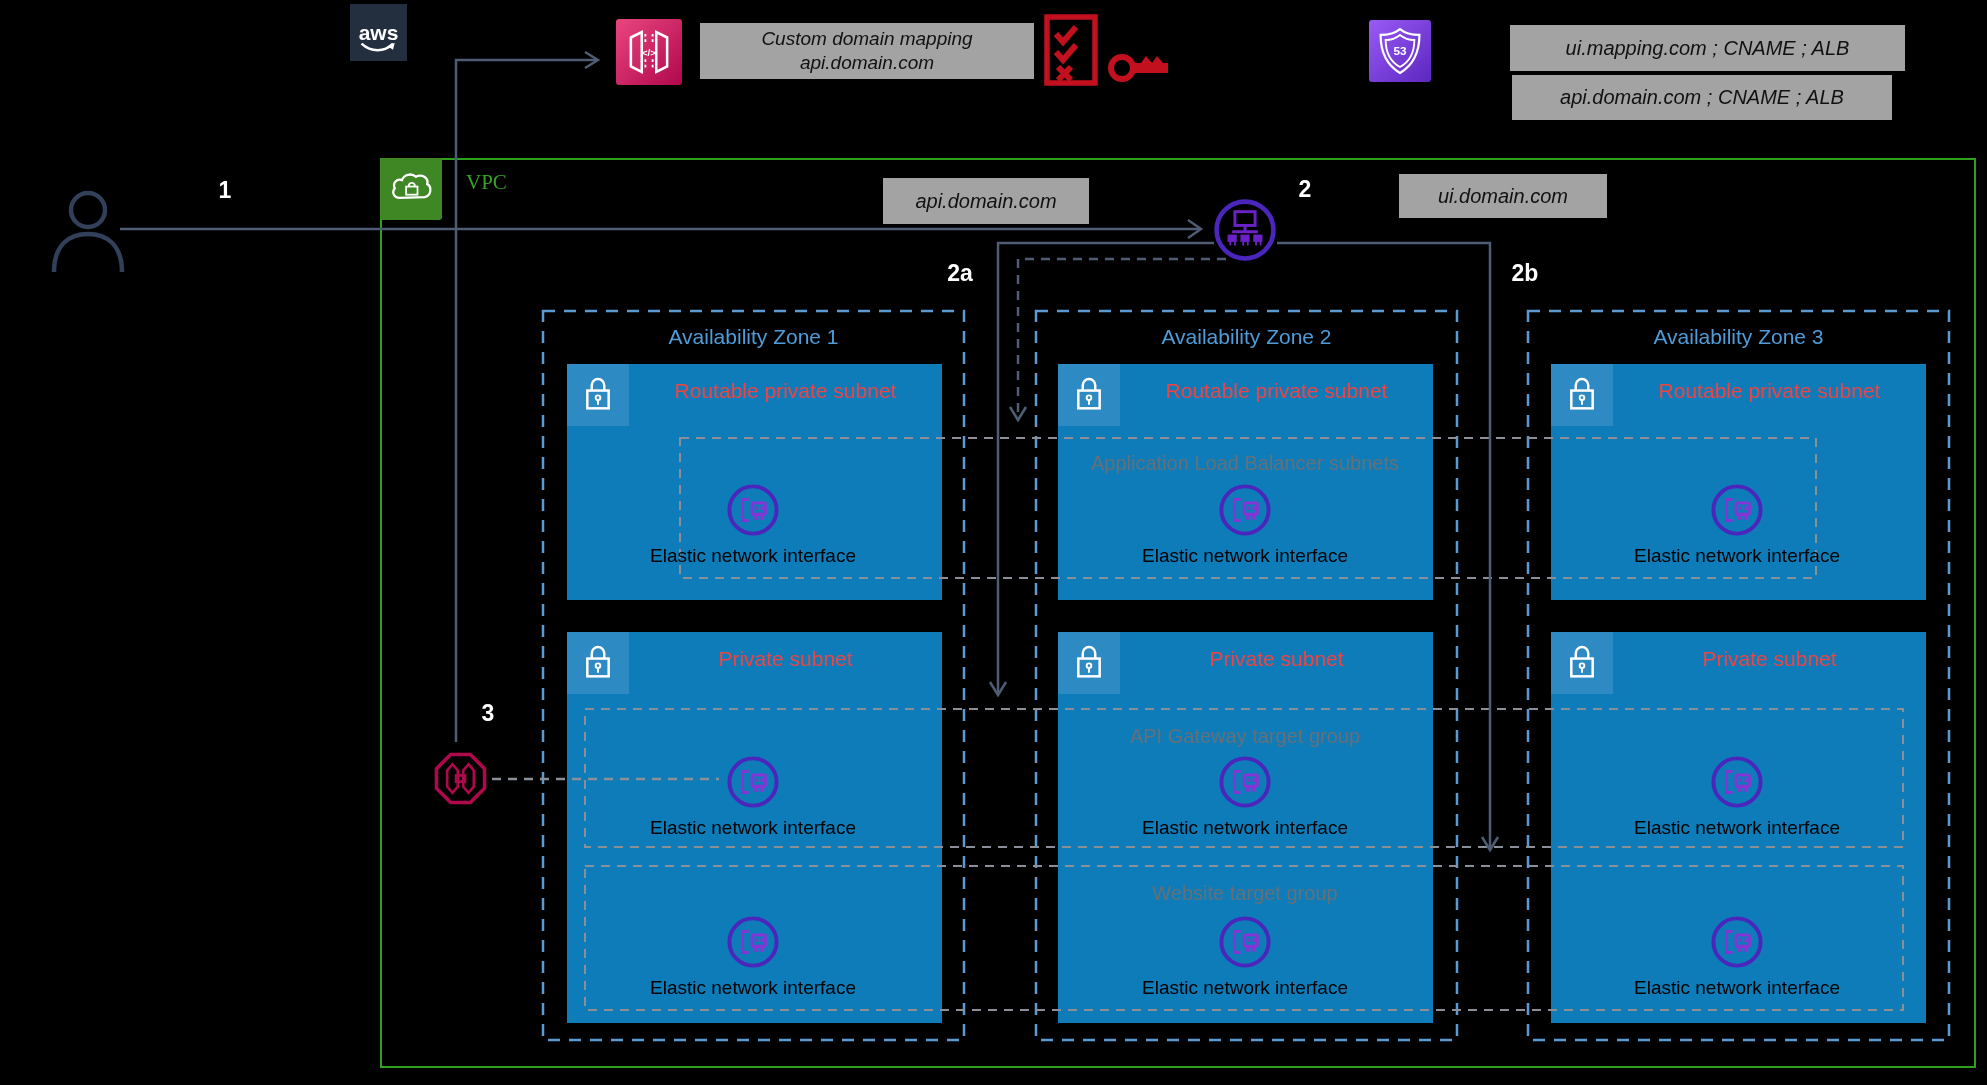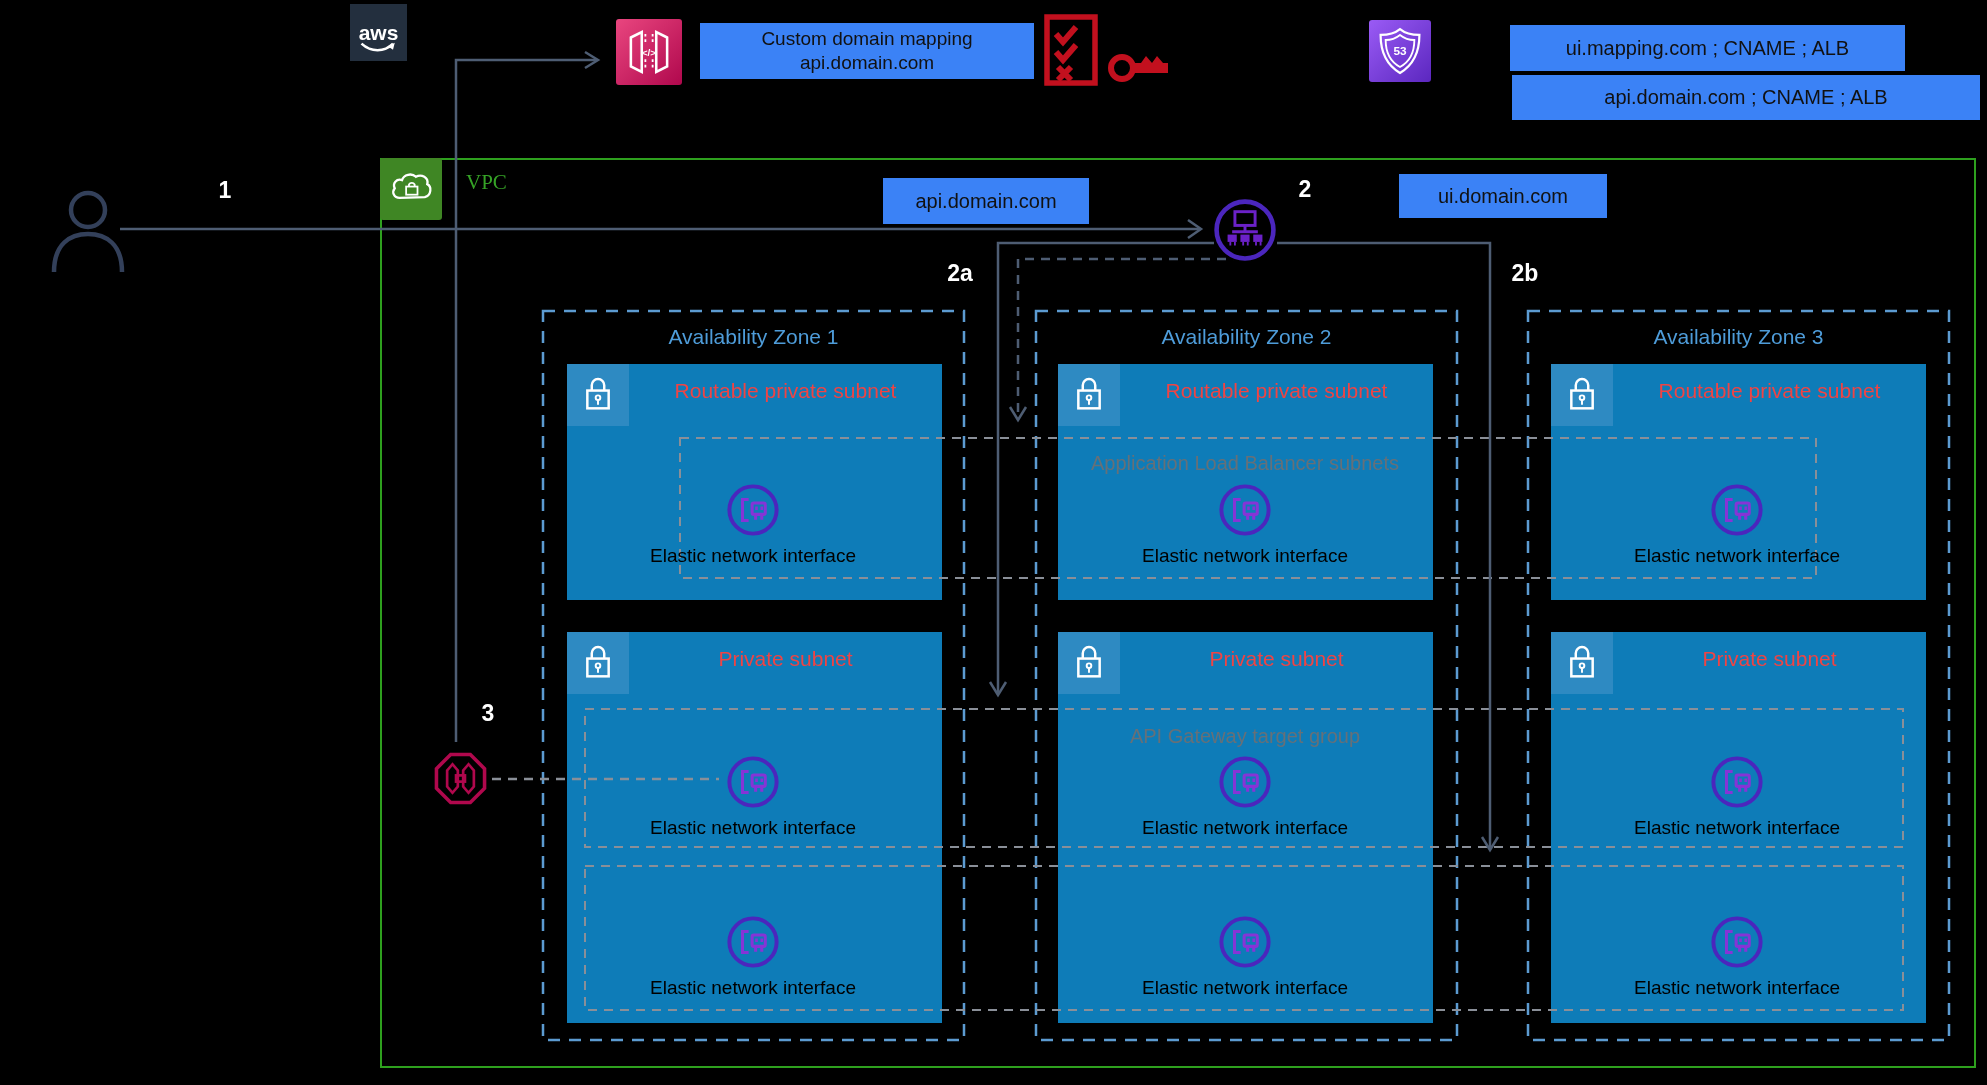--- a/index.html
+++ b/index.html
@@ -1,20 +1,20 @@
 <!DOCTYPE html>
 <html><head>
 <meta charset="utf-8">
 <style>
   html,body{margin:0;padding:0;background:#000;}
   #canvas{position:relative;width:1987px;height:1085px;background:#000;overflow:hidden;
           font-family:"Liberation Sans",sans-serif;}
   .abs{position:absolute;}
-  .chip{background:#3b82f6;color:#111;display:flex;align-items:center;justify-content:center;
-        font-size:20px;line-height:1.25;text-align:center;}
+  .chip{background:#a3a3a3;color:#111;display:flex;align-items:center;justify-content:center;
+        font-size:20px;line-height:1.25;text-align:center;font-style:italic;}
   .chip.two-line{flex-direction:column;font-size:19px;}
   .num{color:#fff;font-weight:bold;font-size:23px;display:flex;align-items:center;justify-content:center;}
   .vpc-border{border:2px solid #2EA01E;}
   .vpc-label{color:#35A226;font-size:21px;font-weight:500;font-family:Liberation Serif, serif;}
   .az-title{color:#4E9CD9;font-size:21px;text-align:center;}
   .subnet{background:#0E7CB8;}
   .lock-chip{background:#2E8AC2;display:flex;align-items:center;justify-content:center;}
   .subnet-title{color:#ef4444;font-size:21px;text-align:center;}
   .group-label{color:#667078;font-size:20px;text-align:center;}
   .eni-label{color:#000;font-size:19px;text-align:center;}
@@ -127,21 +127,21 @@
     <svg width="54" height="54" viewBox="0 0 64 64">
       <path d="M32 6 C38 11 46 13 55 13 C55 33 47 49 32 58 C17 49 9 33 9 13 C18 13 26 11 32 6 Z" fill="none" stroke="#fff" stroke-width="2.6"></path>
       <path d="M32 13 C37 17 43 19 49 19 C49 33 43 45 32 51 C21 45 15 33 15 19 C21 19 27 17 32 13 Z" fill="none" stroke="#fff" stroke-width="2.2"></path>
       <text x="32" y="37" text-anchor="middle" font-size="14" font-weight="bold" fill="#fff">53</text>
     </svg>
   </div>
 
   <div class="abs chip" style="left:1510px;top:25px;width:395px;height:46px;">
     <span>ui.mapping.com ; CNAME ; ALB</span>
   </div>
-  <div class="abs chip" style="left:1512px;top:75px;width:468px;height:45px;">
+  <div class="abs chip" style="left:1512px;top:75px;width:380px;height:45px;">
     <span>api.domain.com ; CNAME ; ALB</span>
   </div>
 
   <div class="abs" style="left:48px;top:186px;width:80px;height:86px;">
     <svg width="80" height="86" viewBox="0 0 80 86">
       <circle cx="40" cy="24" r="17" fill="none" stroke="#33405A" stroke-width="4.5"></circle>
       <path d="M6 86 C6 58 22 48 40 48 C58 48 74 58 74 86" fill="none" stroke="#33405A" stroke-width="4.5"></path>
     </svg>
   </div>
 
@@ -227,20 +227,21 @@
 
   <div class="abs subnet-title" style="left:629px;top:379px;width:313px;">Routable private subnet</div>
   <div class="abs subnet-title" style="left:1120px;top:379px;width:313px;">Routable private subnet</div>
   <div class="abs subnet-title" style="left:1613px;top:379px;width:313px;">Routable private subnet</div>
   <div class="abs subnet-title" style="left:629px;top:647px;width:313px;">Private subnet</div>
   <div class="abs subnet-title" style="left:1120px;top:647px;width:313px;">Private subnet</div>
   <div class="abs subnet-title" style="left:1613px;top:647px;width:313px;">Private subnet</div>
 
   <div class="abs group-label" style="left:1045px;top:452px;width:400px;">Application Load Balancer subnets</div>
   <div class="abs group-label" style="left:1045px;top:725px;width:400px;">API Gateway target group</div>
+  <div class="abs group-label" style="left:1045px;top:882px;width:400px;">Website target group</div>
 
   <div class="abs" style="left:725px;top:482px;width:56px;height:56px;">
       <svg width="56" height="56" viewBox="0 0 64 64">
         <use href="#sym-eni"></use>
       </svg>
     </div>
   <div class="abs" style="left:1217px;top:482px;width:56px;height:56px;">
       <svg width="56" height="56" viewBox="0 0 64 64">
         <use href="#sym-eni"></use>
       </svg>

